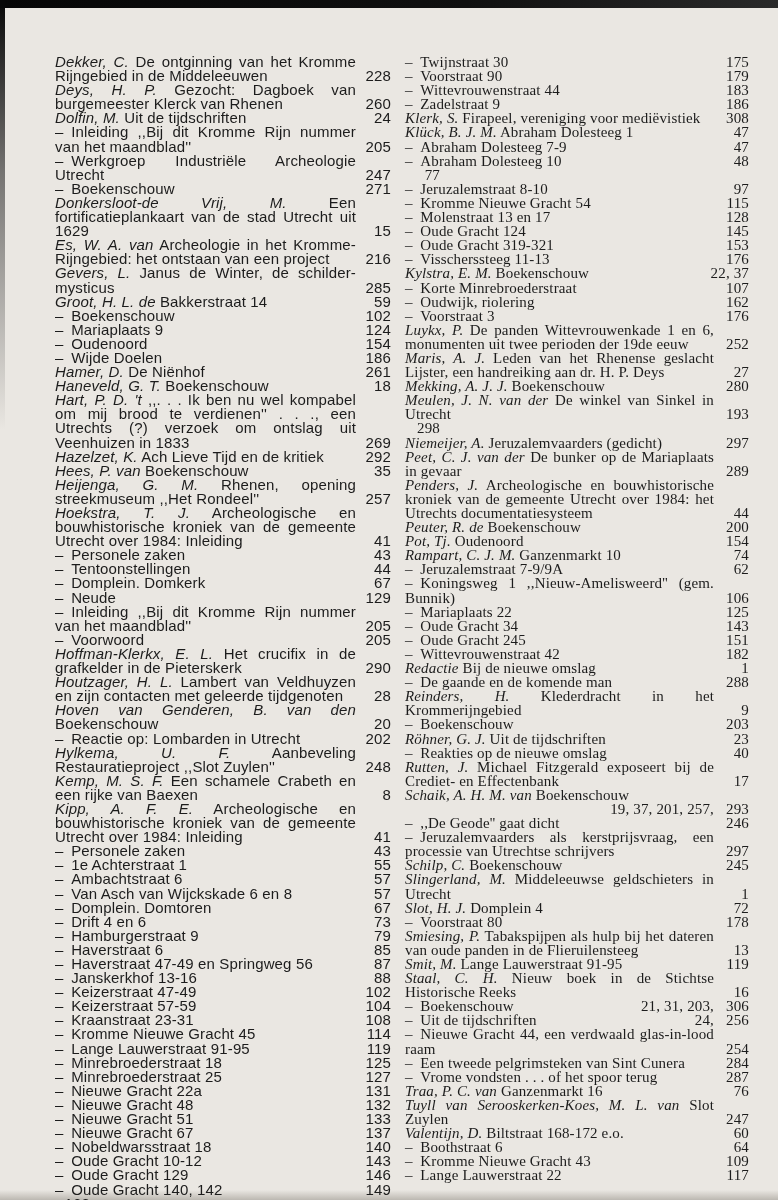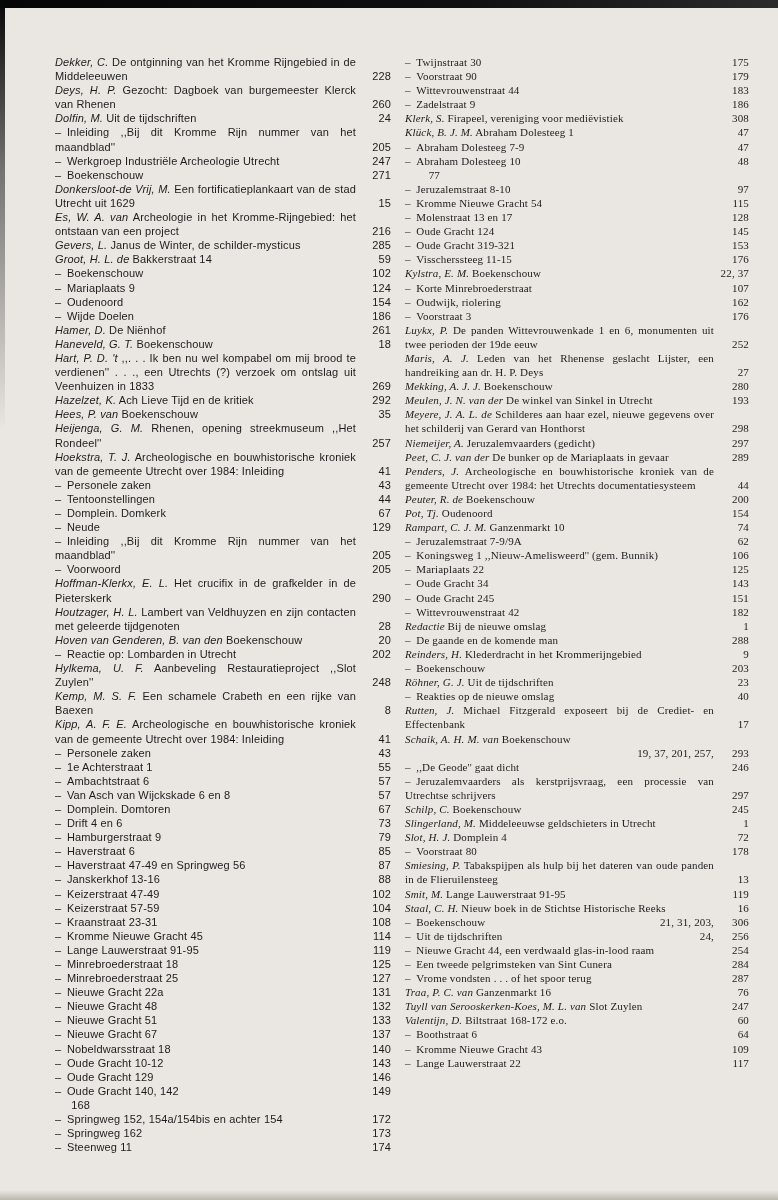--- a/index.html
+++ b/index.html
@@ -3,21 +3,21 @@
 <meta charset="utf-8">
 <style>
   html, body { margin:0; padding:0; }
   .page {
     position: relative;
     width: 778px;
     height: 1200px;
     background: #eae7e2;
     overflow: hidden;
     font-family: "Liberation Sans", sans-serif;
-    font-size: 11px;
+    font-size: 15px;
     line-height: 14.1px;
     letter-spacing: 0.15px;
     color: #1c1c1c;
   }
   .edge-top {
     position: absolute; top: 0; left: 0; right: 0; height: 8px;
     background: linear-gradient(to right, #060606 0%, #101010 60%, #2a2a2a 100%);
   }
   .edge-left {
     position: absolute; top: 0; left: 0; width: 5px; height: 430px;
@@ -368,21 +368,21 @@
   </div>
         <div class="entry">
     <div class="txt"><span class="t">– Oude Gracht 124</span></div>
     <div class="pg">145</div>
   </div>
         <div class="entry">
     <div class="txt"><span class="t">– Oude Gracht 319-321</span></div>
     <div class="pg">153</div>
   </div>
         <div class="entry">
-    <div class="txt"><span class="t">– Visscherssteeg 11-15</span></div>
+    <div class="txt"><span class="t">– Visscherssteeg 11-13</span></div>
     <div class="pg">176</div>
   </div>
         <div class="entry">
     <div class="txt"><span class="author">Kylstra, E. M.</span><span class="t"> Boekenschouw</span></div>
     <div class="pg">22, 37</div>
   </div>
         <div class="entry">
     <div class="txt"><span class="t">– Korte Minrebroederstraat</span></div>
     <div class="pg">107</div>
   </div>
@@ -404,21 +404,20 @@
   </div>
         <div class="entry">
     <div class="txt"><span class="author">Mekking, A. J. J.</span><span class="t"> Boekenschouw</span></div>
     <div class="pg">280</div>
   </div>
         <div class="entry">
     <div class="txt"><span class="author">Meulen, J. N. van der</span><span class="t"> De winkel van Sinkel in Utrecht</span></div>
     <div class="pg">193</div>
   </div>
         <div class="entry">
-    <div class="txt"><span class="author">Meyere, J. A. L. de</span><span class="t"> Schilderes aan haar ezel, nieuwe gegevens over het schilderij van Gerard van Honthorst</span></div>
     <div class="pg">298</div>
   </div>
         <div class="entry">
     <div class="txt"><span class="author">Niemeijer, A.</span><span class="t"> Jeruzalemvaarders (gedicht)</span></div>
     <div class="pg">297</div>
   </div>
         <div class="entry">
     <div class="txt"><span class="author">Peet, C. J. van der</span><span class="t"> De bunker op de Mariaplaats in gevaar</span></div>
     <div class="pg">289</div>
   </div>

